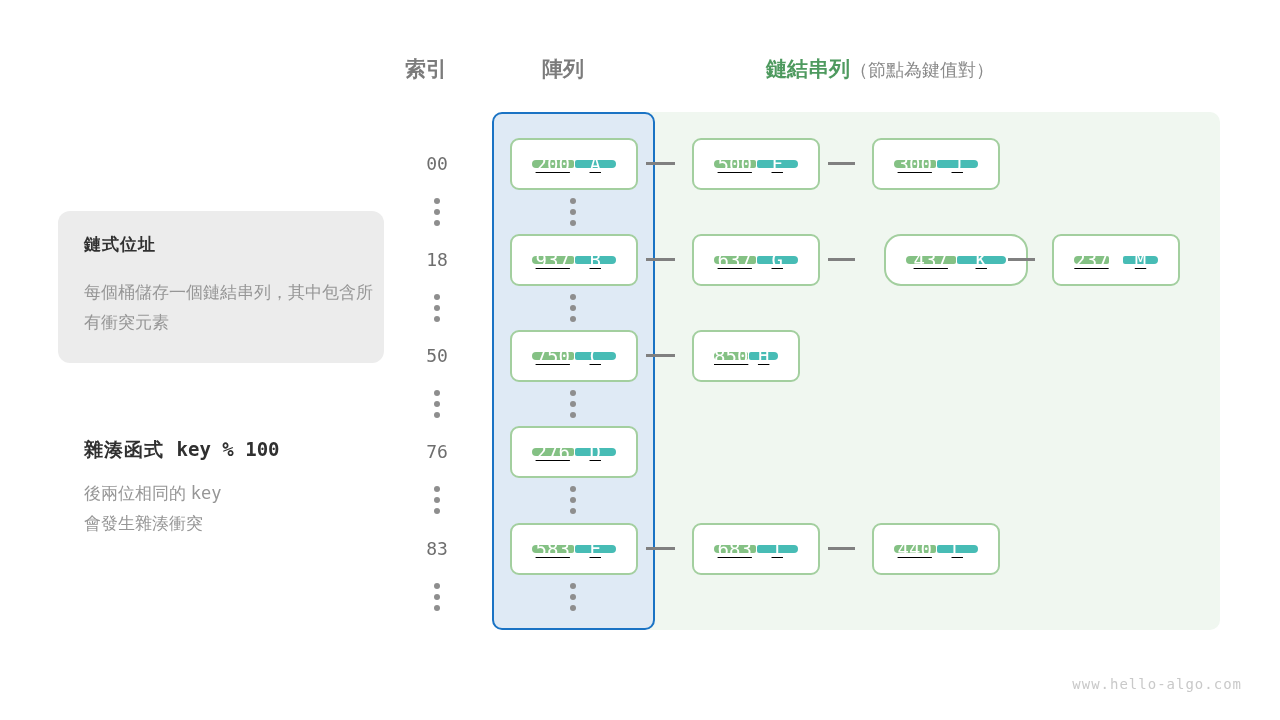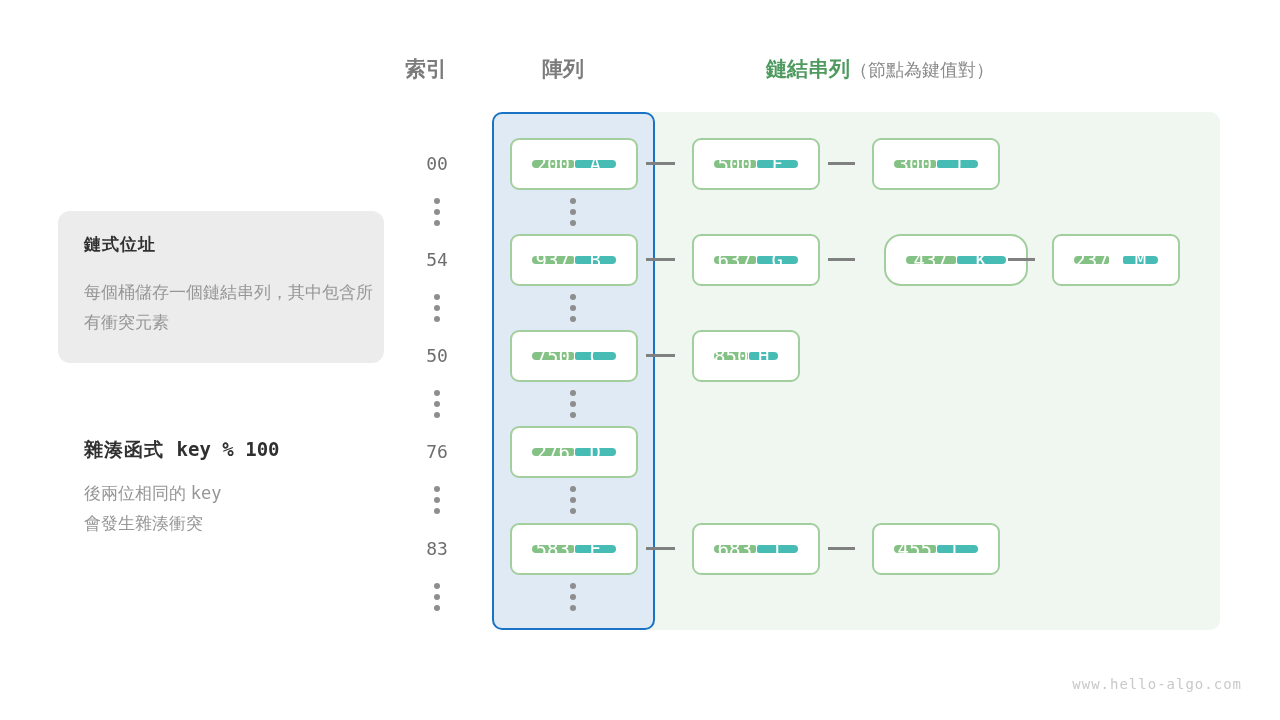--- a/index.html
+++ b/index.html
@@ -140,20 +140,21 @@
   
   .node {
     position: absolute;
     height: 52px;
     box-sizing: border-box;
     border: 2px solid #a3cf9f;
     background: #ffffff;
     border-radius: 9px;
     padding: 20px;
     display: flex;
+    text-decoration: underline;
   }
   .node .cell {
     width: 60px;
     display: flex;
     align-items: center;
     justify-content: center;
     color: #ffffff;
     font-family: "DejaVu Sans Mono", "Liberation Mono", monospace;
     font-size: 19px;
   }
@@ -228,21 +229,21 @@
       <div class="cell key">500</div>
       <div class="cell val">F</div>
     </div>
     <div class="arrow" style="left: 828px; top: 159px; width: 36px;">
       <div class="shaft" style="width: 27px;"></div>
     </div>
     <div class="node" style="left: 872px; top: 138px; width: 128px;">
       <div class="cell key">300</div>
       <div class="cell val">J</div>
     </div>
-    <div class="idx-label" style="left: 417px; top: 249px;">54</div>
+    <div class="idx-label" style="left: 417px; top: 249px;">18</div>
     <div class="node" style="left: 510px; top: 234px; width: 128px;">
       <div class="cell key">937</div>
       <div class="cell val">B</div>
     </div>
     <div class="arrow" style="left: 646px; top: 255px; width: 38px;">
       <div class="shaft" style="width: 29px;"></div>
     </div>
     <div class="node" style="left: 692px; top: 234px; width: 128px;">
       <div class="cell key">637</div>
       <div class="cell val">G</div>
@@ -287,21 +288,21 @@
       <div class="shaft" style="width: 29px;"></div>
     </div>
     <div class="node" style="left: 692px; top: 523px; width: 128px;">
       <div class="cell key">683</div>
       <div class="cell val">I</div>
     </div>
     <div class="arrow" style="left: 828px; top: 544px; width: 36px;">
       <div class="shaft" style="width: 27px;"></div>
     </div>
     <div class="node" style="left: 872px; top: 523px; width: 128px;">
-      <div class="cell key">455</div>
+      <div class="cell key">440</div>
       <div class="cell val">L</div>
     </div>
     <div class="vdots" style="left: 434px; top: 198px;">
       <i></i>
       <i></i>
       <i></i>
     </div>
     <div class="vdots" style="left: 570px; top: 198px;">
       <i></i>
       <i></i>

